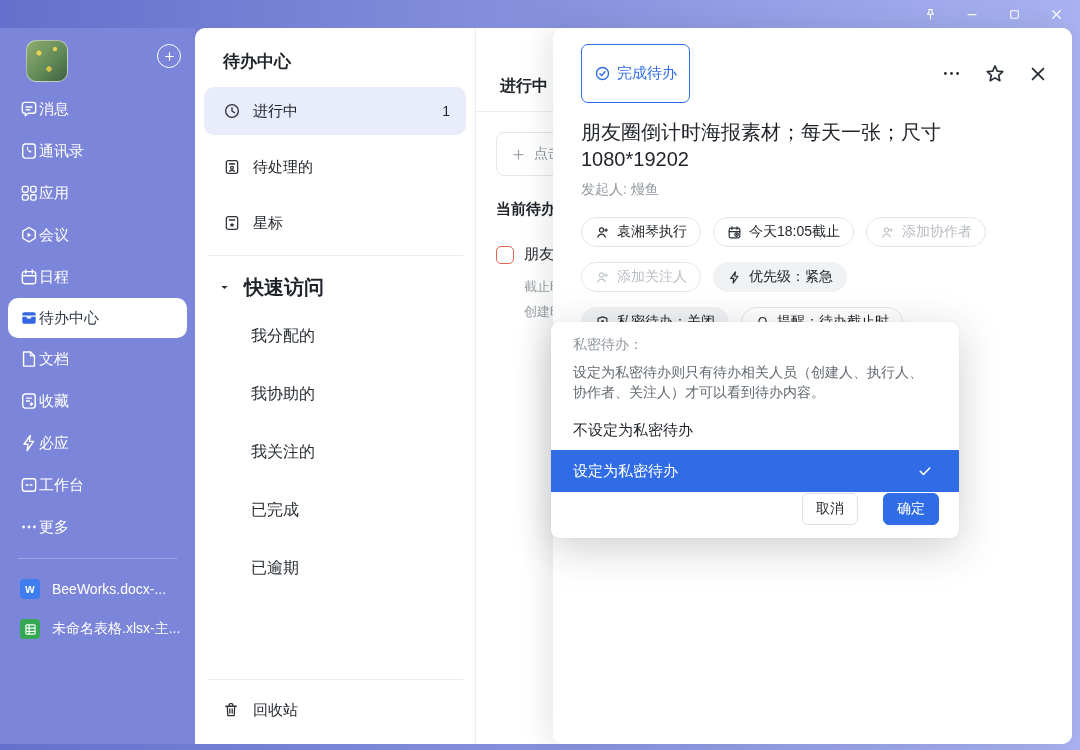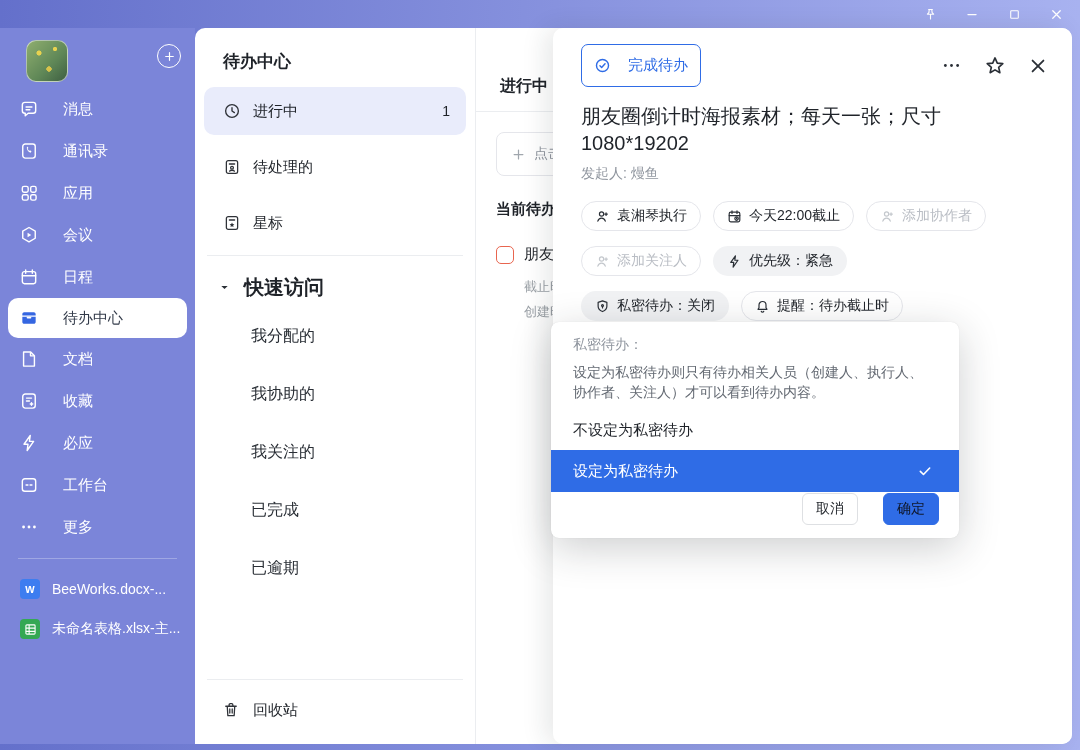--- a/index.html
+++ b/index.html
@@ -25,21 +25,21 @@
     background:
       radial-gradient(6px 6px at 30% 30%, #e8d24f 0 40%, transparent 45%),
       radial-gradient(5px 5px at 70% 20%, #e8d24f 0 40%, transparent 45%),
       radial-gradient(7px 7px at 55% 70%, #d8c34a 0 35%, transparent 42%),
       linear-gradient(135deg,#8fae6f 0%,#5f8757 60%,#3e5f42 100%);}
   .add-btn{width:24px;height:24px;border:1.6px solid #fff;border-radius:50%;display:flex;align-items:center;justify-content:center;margin-top:4px;cursor:pointer;}
   .search{margin:16px 22px 0 22px;height:38px;border-radius:9px;background:rgba(255,255,255,.16);
     display:flex;align-items:center;padding:0 12px;gap:8px;font-size:14px;color:rgba(255,255,255,.85);cursor:text;}
   .search .shortcut{margin-left:auto;font-size:13px;color:rgba(255,255,255,.8);}
   .sb-nav{margin-top:12px;}
-  .sb-item{height:42px;display:flex;align-items:center;gap:24px;padding-left:19px;font-size:15px;cursor:pointer;}
+  .sb-item{height:42px;display:flex;align-items:center;gap:0;padding-left:19px;font-size:15px;cursor:pointer;}
   .sb-item .ic{width:20px;height:20px;flex:0 0 20px;}
   .sb-item.active{background:#fff;color:#333b4a;border-radius:10px;margin:0 8px;padding-left:11px;height:40px;}
   .sb-item.active .ic{color:#3566e1;}
   .sb-divider{height:1px;background:rgba(255,255,255,.28);margin:10px 18px;}
   .file-row{height:40px;display:flex;align-items:center;gap:12px;padding-left:20px;font-size:14px;cursor:pointer;white-space:nowrap;}
   .badge{width:20px;height:20px;border-radius:4px;display:flex;align-items:center;justify-content:center;color:#fff;font-size:12px;font-weight:bold;flex:0 0 20px;}
   .badge.word{background:var(--word);}
   .badge.excel{background:var(--excel);}
 
   
@@ -63,22 +63,22 @@
   .ct-section{margin:24px 0 0 20px;font-size:15px;font-weight:600;white-space:nowrap;}
   .task-row{margin:26px 0 0 20px;display:flex;align-items:center;gap:10px;white-space:nowrap;}
   .checkbox{width:18px;height:18px;border:1.5px solid var(--urgent);border-radius:5px;background:#fff;flex:0 0 18px;cursor:pointer;}
   .task-title{font-size:15px;}
   .task-meta{margin:10px 0 0 48px;font-size:13px;color:#9aa0a6;line-height:25px;white-space:nowrap;}
 
   
   .detail{position:absolute;left:553px;top:28px;right:8px;bottom:6px;background:#fff;border-radius:10px;
     box-shadow:-8px 0 24px rgba(31,35,41,.10);padding:16px 24px 0 28px;}
   .dt-head{display:flex;align-items:center;}
-  .complete-btn{display:flex;align-items:center;gap:17px;border:1.5px solid var(--accent);color:var(--accent);
-    border-radius:7px;padding:11px 12px;font-size:15px;background:#fff;cursor:pointer;}
+  .complete-btn{display:flex;align-items:center;gap:6px;border:1.5px solid var(--accent);color:var(--accent);
+    border-radius:7px;padding:19px 12px;font-size:15px;background:#fff;cursor:pointer;}
   .dt-actions{margin-left:auto;display:flex;align-items:center;gap:22px;color:#2a2f36;}
   .dt-actions .abtn{cursor:pointer;display:flex;align-items:center;justify-content:center;}
   .dt-title{margin-top:16px;width:445px;font-size:20px;line-height:27px;font-weight:500;}
   .dt-initiator{margin-top:8px;font-size:14px;color:var(--text-gray);}
   .chips{margin-top:18px;}
   .chip-row{display:flex;gap:12px;margin-bottom:15px;}
   .chip{height:30px;display:flex;align-items:center;gap:7px;padding:0 13px;border:1px solid #e5e6eb;border-radius:16px;font-size:14px;color:#1f2329;background:#fff;cursor:pointer;white-space:nowrap;}
   .chip .ic{width:15px;height:15px;}
   .chip.muted{color:var(--muted);font-family:Liberation Mono, monospace;}
   .chip.muted .ic{color:#c4c8cd;}
@@ -87,21 +87,21 @@
   
   .popup{position:absolute;left:551px;top:322px;width:408px;height:216px;background:#fff;border-radius:8px;
     box-shadow:0 10px 40px rgba(31,35,41,.22), 0 0 1px rgba(31,35,41,.15);z-index:20;padding-top:14px;}
   .pp-label{padding:0 22px;font-size:14px;color:var(--text-gray);}
   .pp-desc{padding:0 22px;margin-top:8px;width:402px;font-size:14px;line-height:20px;color:#646a73;}
   .pp-option{margin-top:11px;padding:8px 22px;font-size:15px;cursor:pointer;}
   .pp-option.selected{background:var(--accent);color:#fff;display:flex;align-items:center;height:42px;padding:0 26px 0 22px;margin-top:2px;}
   .pp-option.selected .check{margin-left:auto;}
   .pp-footer{position:absolute;right:20px;bottom:13px;display:flex;gap:25px;}
   .btn{font-size:14px;border-radius:6px;padding:6px 13px;cursor:pointer;border:1px solid #dee0e3;background:#fff;color:#1f2329;}
-  .btn.primary{background:var(--accent);border-color:var(--accent);color:#0f172a;}
+  .btn.primary{background:var(--accent);border-color:var(--accent);color:#ffffff;}
 </style>
 </head>
 <body>
 
 <div class="window">
 
   <div class="titlebar">
     <div class="win-controls">
       <span class="wbtn">
         <svg width="15" height="15" viewBox="0 0 24 24" fill="none" stroke="#fff" stroke-width="1.8" stroke-linecap="round" stroke-linejoin="round">
@@ -363,21 +363,21 @@
             </svg>
           <span>袁湘琴执行</span>
         </span>
         <span class="chip">
           <svg class="ic" viewBox="0 0 24 24" fill="none" stroke="#2a2f36" stroke-width="1.9" stroke-linecap="round">
               <rect x="3.5" y="5" width="17" height="15.5" rx="2.5"></rect>
               <path d="M8 3v4M16 3v4M3.5 10.5h17"></path>
               <circle cx="15.3" cy="15.3" r="2.8"></circle>
               <path d="M15.3 14v1.4l1 .8"></path>
             </svg>
-          <span>今天22:00截止</span>
+          <span>今天18:05截止</span>
         </span>
         <span class="chip muted">
           <svg class="ic" viewBox="0 0 24 24" fill="none" stroke="currentColor" stroke-width="1.9" stroke-linecap="round">
               <circle cx="10.5" cy="8" r="3.4"></circle>
               <path d="M4.5 19.5c.9-3.4 3.2-5 6-5s5.1 1.6 6 5"></path>
               <path d="M17.7 6v4.2M15.6 8.1h4.2"></path>
             </svg>
           <span>添加协作者</span>
         </span>
       </div>

